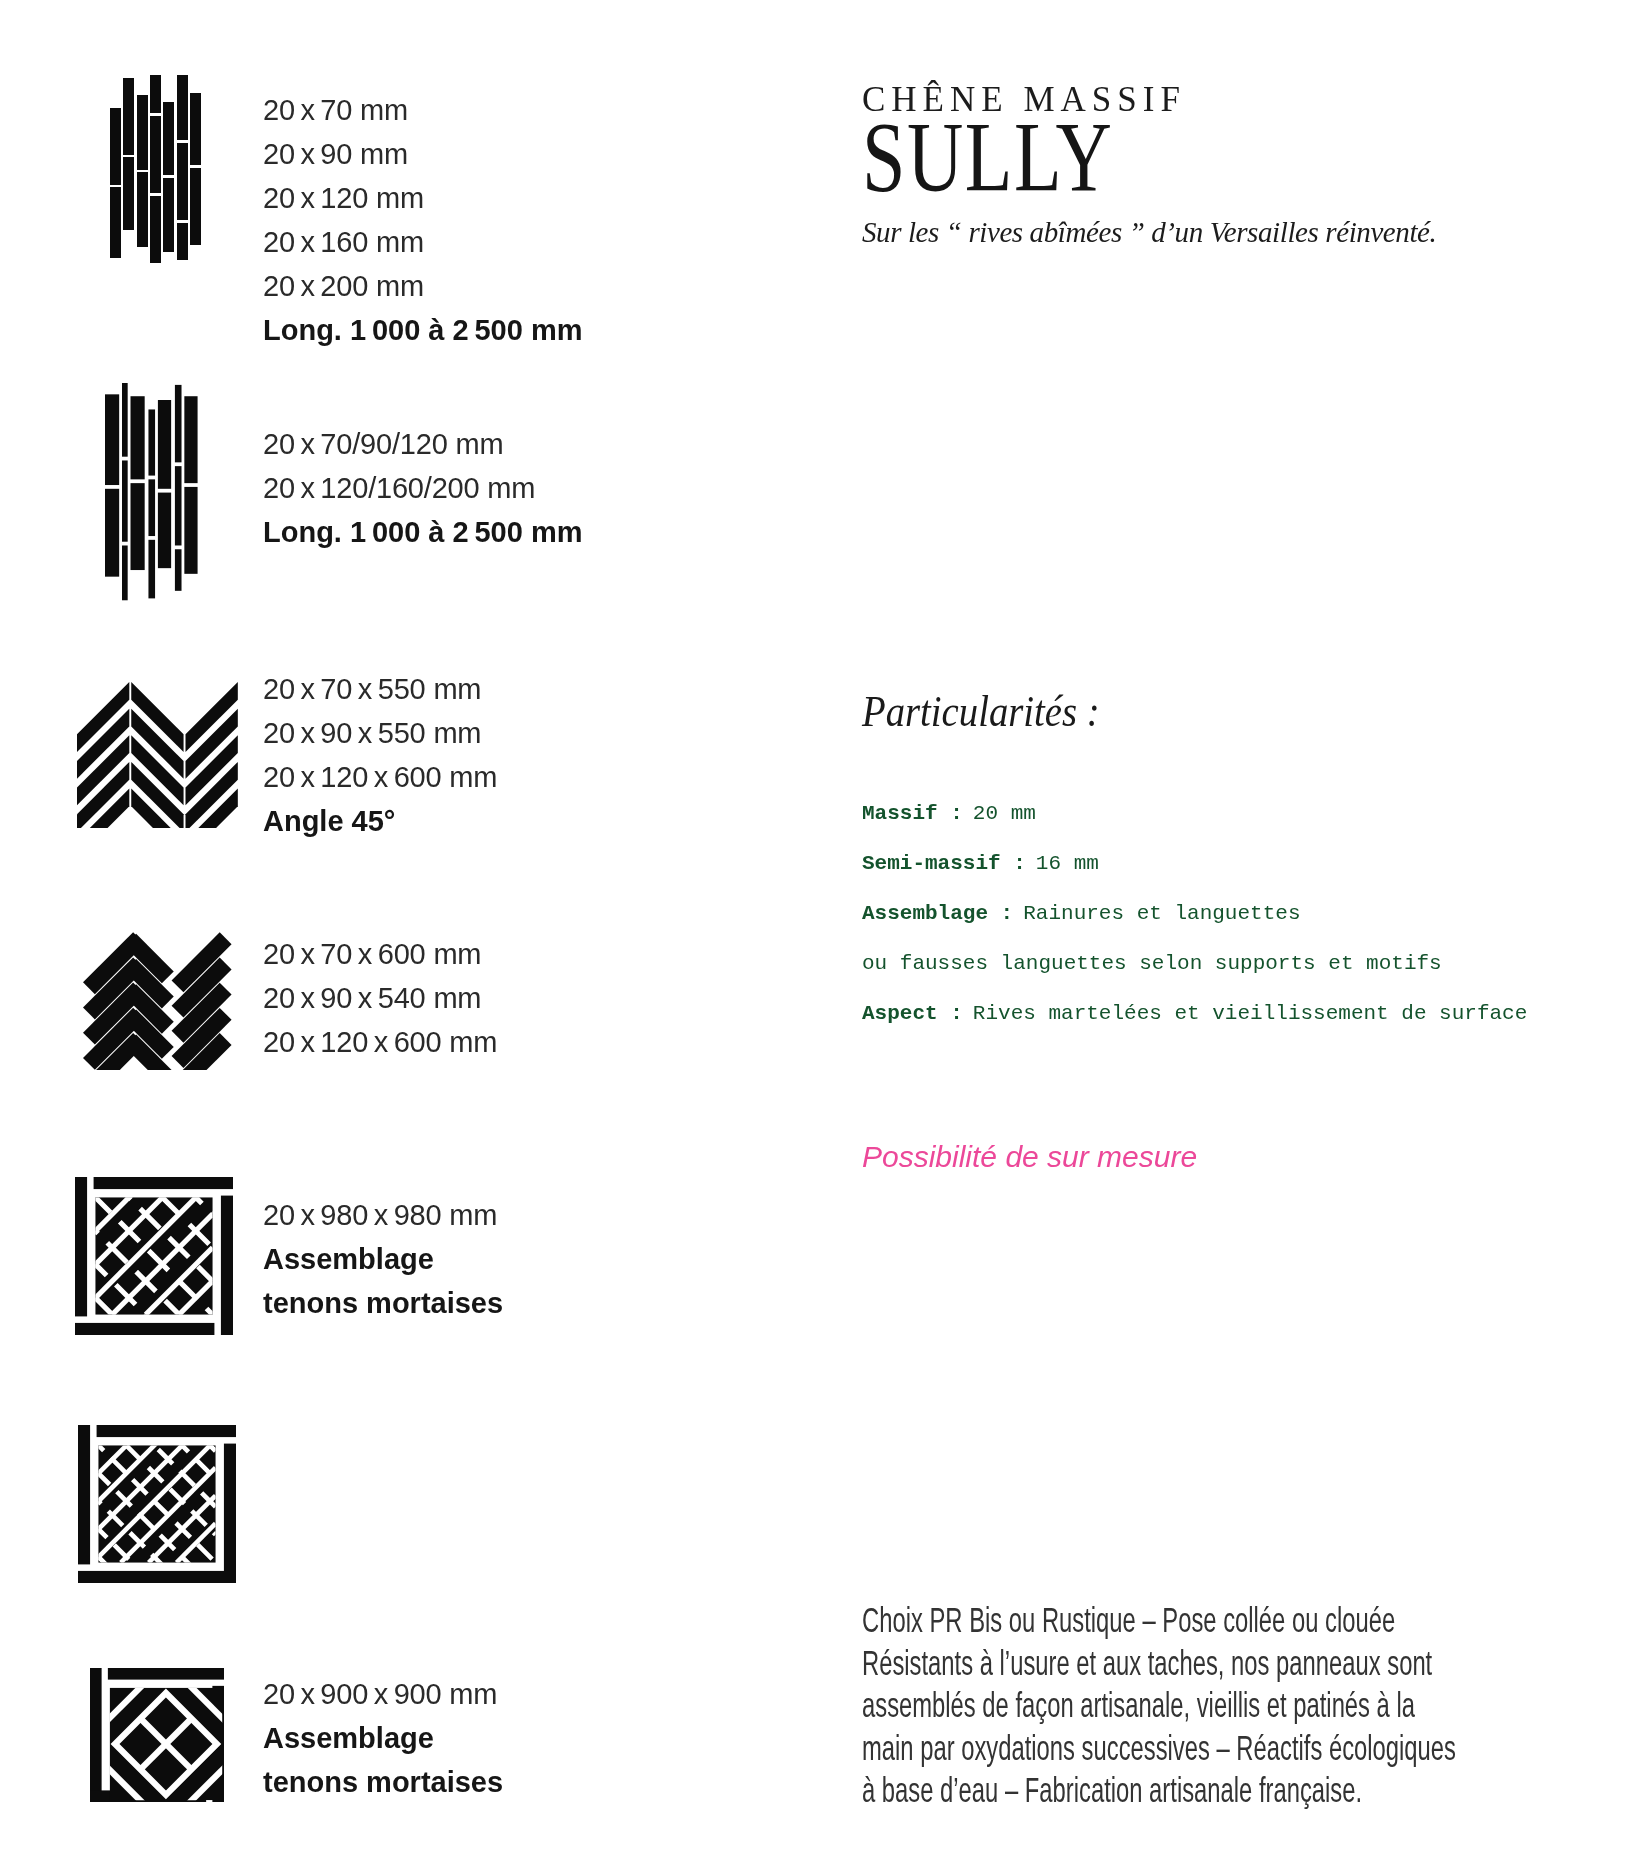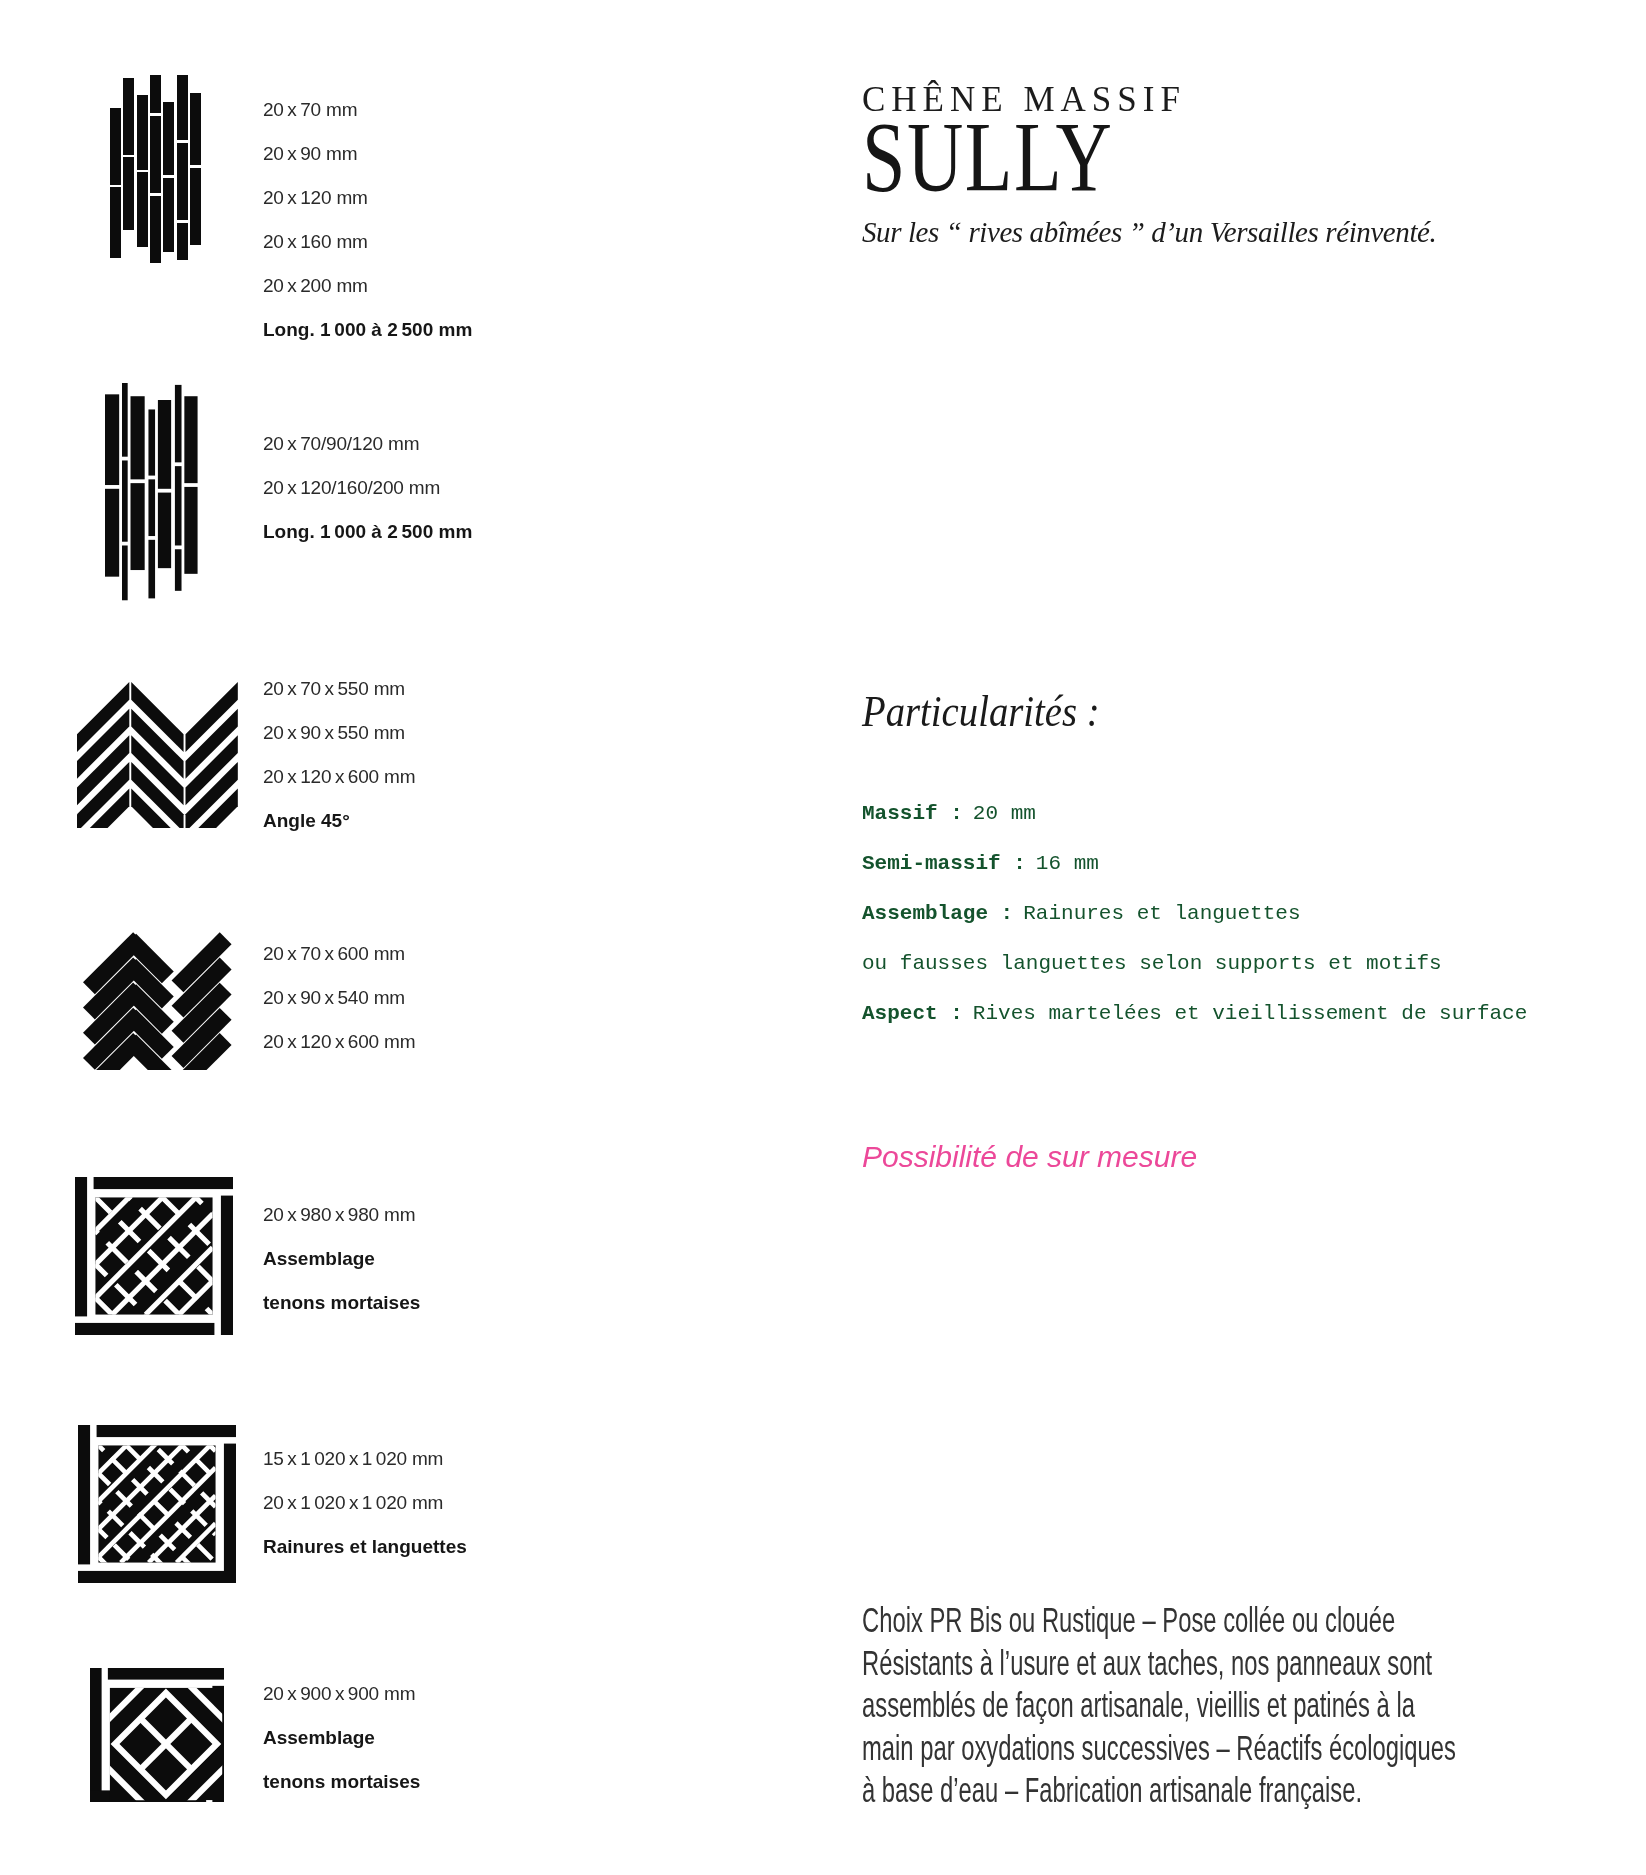--- a/index.html
+++ b/index.html
@@ -4,21 +4,21 @@
 <style>
   html,body{margin:0;padding:0;background:#ffffff;}
   .page{position:relative;width:1646px;height:1875px;background:#ffffff;overflow:hidden;
         font-family:"Liberation Sans",sans-serif;color:#1d1d1d;}
 
   
   .spec{position:absolute;left:75px;display:flex;}
   .iconbox{width:188px;flex:0 0 188px;}
   .iconbox svg{display:block;}
   .lines{padding-left:0;}
-  .ln{font-size:19px;line-height:44px;letter-spacing:-0.2px;color:#2a2a2a;white-space:nowrap;}
+  .ln{font-size:29px;line-height:44px;letter-spacing:-0.2px;color:#2a2a2a;white-space:nowrap;}
   .ln.strong{font-weight:bold;color:#161616;letter-spacing:0;}
 
   .s1{top:75px;}   .s1 .lines{padding-top:13px;} .s1 svg{margin-left:35px;}
   .s2{top:383px;}  .s2 .lines{padding-top:39px;} .s2 svg{margin-left:30px;}
   .s3{top:667px;}  .s3 svg{margin-left:2px;margin-top:15px;}
   .s4{top:932px;}  .s4 svg{margin-left:8px;}
   .s5{top:1177px;} .s5 .lines{padding-top:16px;} .s5 svg{margin-left:0px;}
   .s6{top:1425px;} .s6 .lines{padding-top:12px;} .s6 svg{margin-left:3px;}
   .s7{top:1668px;} .s7 .lines{padding-top:4px;}  .s7 svg{margin-left:15px;}
   .kicker{position:absolute;left:862px;top:80px;font-family:"Liberation Serif",serif;
@@ -227,25 +227,20 @@
           <line x1="22" y1="82" x2="148" y2="208" stroke-dasharray="22 11" stroke-dashoffset="18"></line>
           <line x1="22" y1="52" x2="148" y2="178" stroke-dasharray="22 11" stroke-dashoffset="5"></line>
           <line x1="22" y1="22" x2="148" y2="148" stroke-dasharray="22 11" stroke-dashoffset="14"></line>
           <line x1="22" y1="-8" x2="148" y2="118" stroke-dasharray="22 11" stroke-dashoffset="23"></line>
           <line x1="22" y1="-38" x2="148" y2="88" stroke-dasharray="22 11" stroke-dashoffset="8"></line>
           <line x1="22" y1="-68" x2="148" y2="58" stroke-dasharray="22 11" stroke-dashoffset="17"></line>
           <line x1="22" y1="-98" x2="148" y2="28" stroke-dasharray="22 11"></line>
         </g>
       </svg>
     </div>
-    <div class="lines">
-      <div class="ln">15 x 1 020 x 1 020 mm</div>
-      <div class="ln">20 x 1 020 x 1 020 mm</div>
-      <div class="ln strong">Rainures et languettes</div>
-    </div>
   </section>
 
   <section class="spec s7">
     <div class="iconbox">
       <svg viewBox="0 0 150 150" height="134" class="ic">
         <defs>
             <clipPath id="cp7">
               <rect x="22" y="22" width="126" height="126"></rect>
             </clipPath>
           </defs>

